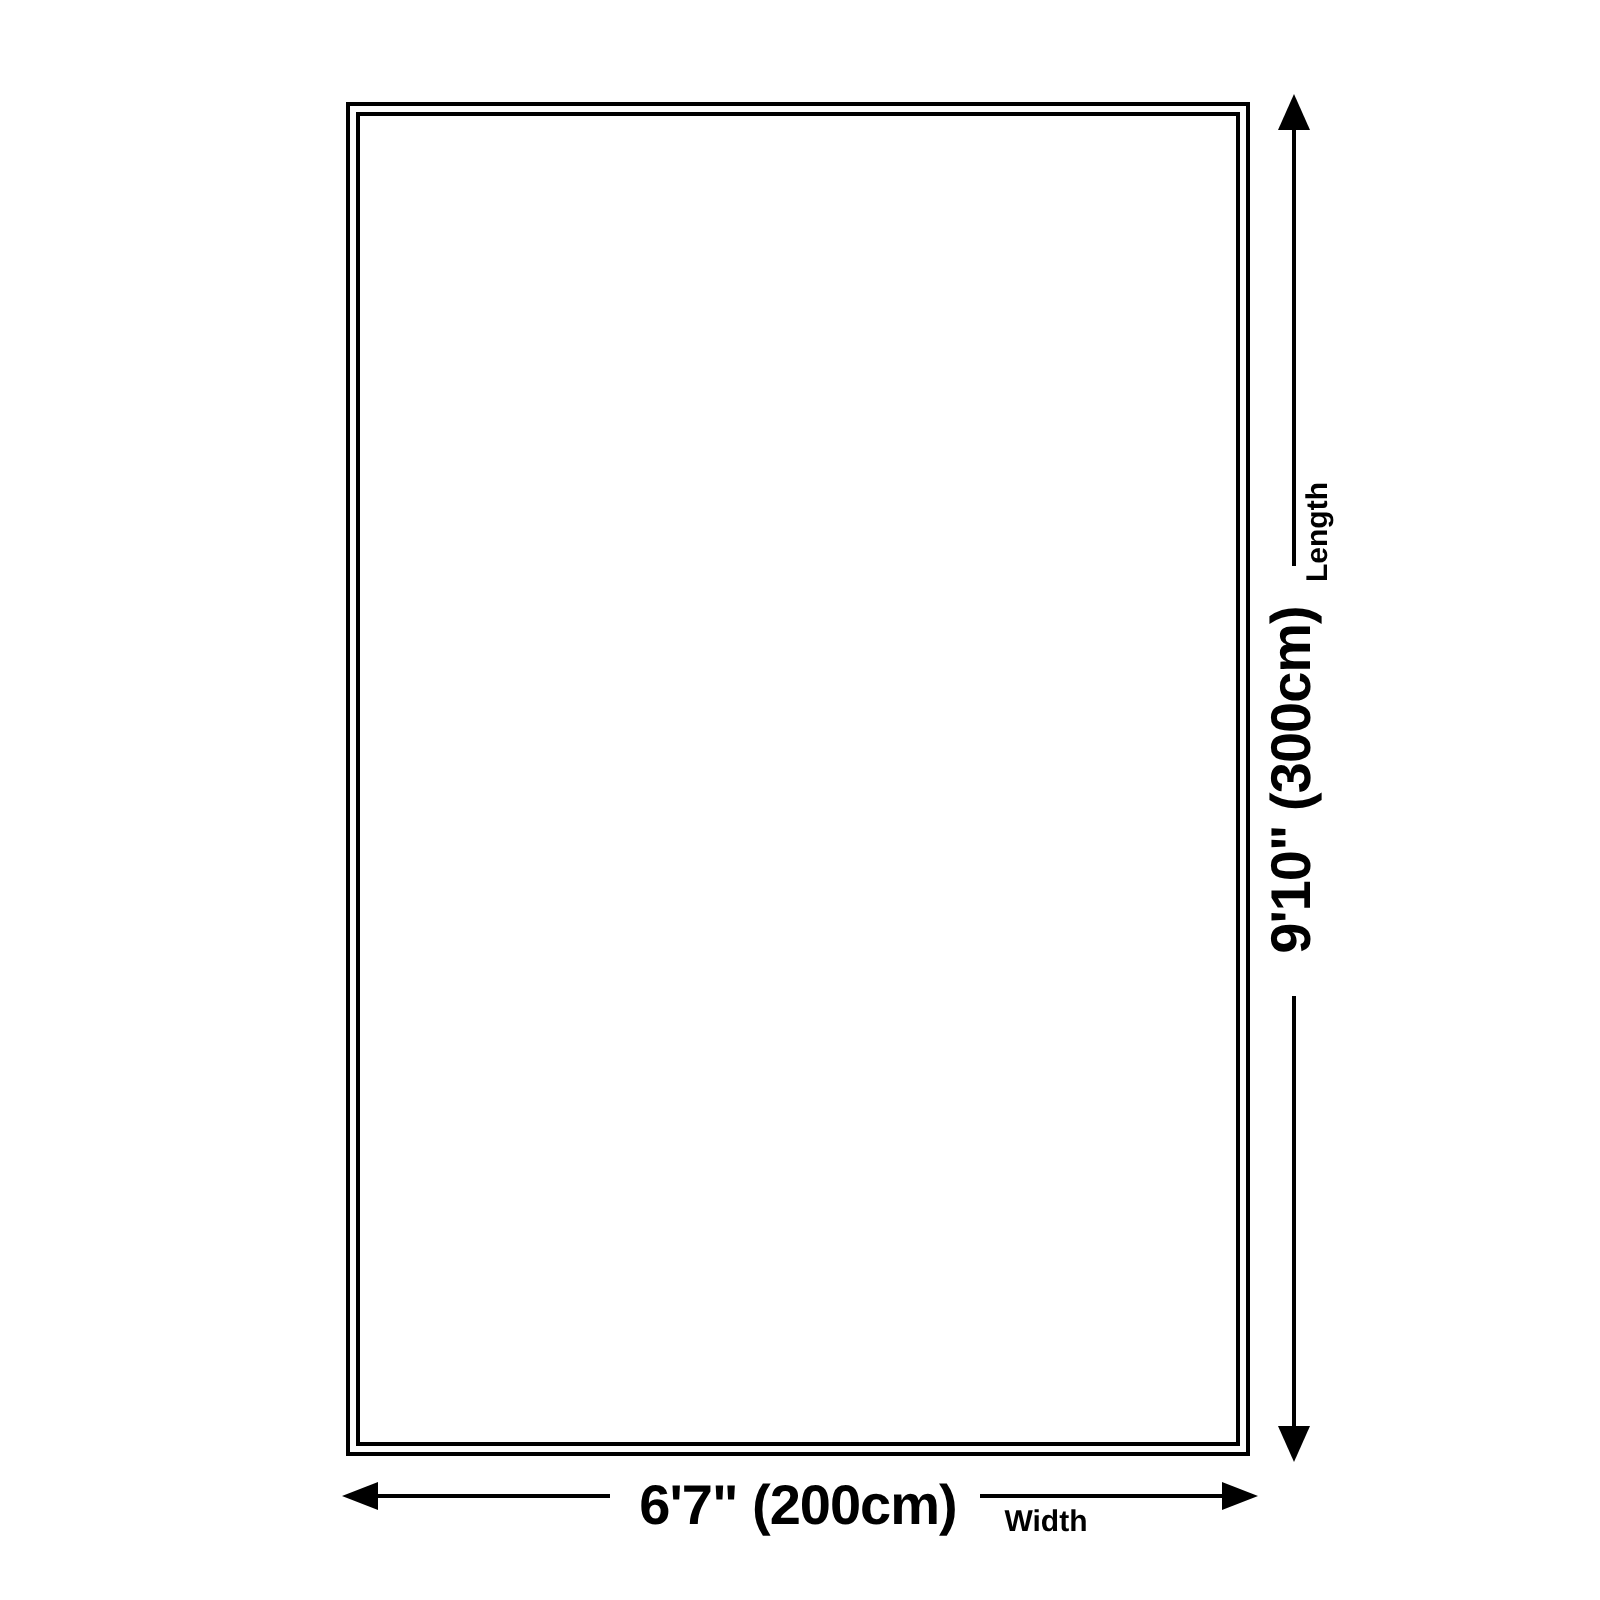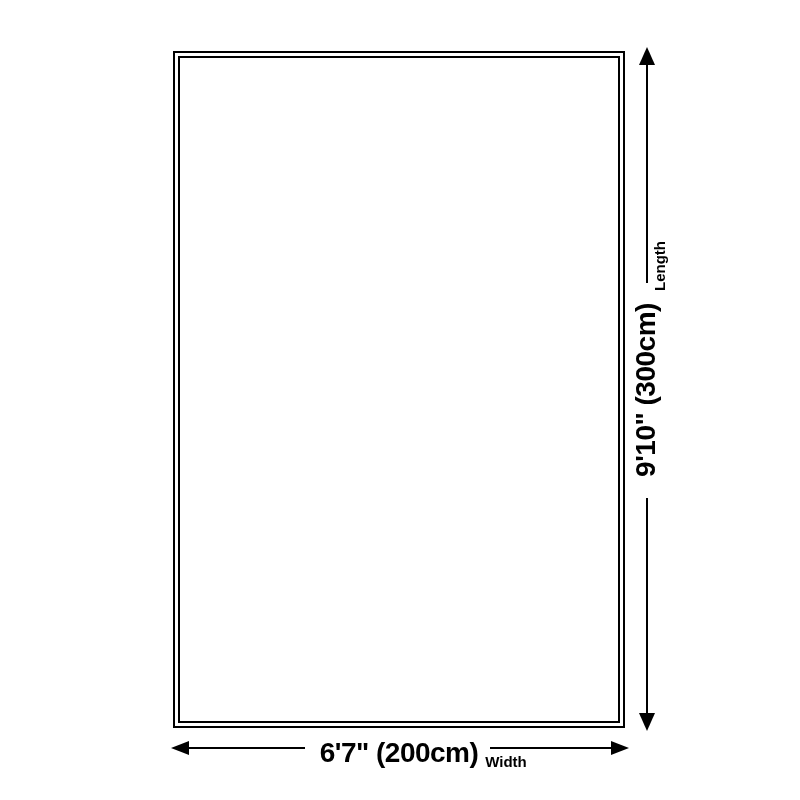--- a/index.html
+++ b/index.html
@@ -66,21 +66,21 @@
   .dim-caption {
     font-weight: bold; font-size: 15px;
     color: #000; white-space: nowrap; line-height: 1;
   }
   .center     { transform: translate(-50%, -50%); }
   .center-rot { transform: translate(-50%, -50%) rotate(-90deg); }
 
   #length-value   { left: 646px; top: 390px; }
   #length-caption { left: 659px; top: 266px; }
   #width-value    { left: 399px; top: 753px; }
-  #width-caption  { left: 506px; top: 761px; }
+  #width-caption  { left: 523px; top: 761px; }
 </style>
 </head>
 <body>
 
 <div class="abs rug">
   <div class="rug-inner"></div>
 </div>
 
 <div class="abs vseg" id="vseg-top"></div>
 <div class="abs vseg" id="vseg-bottom"></div>

